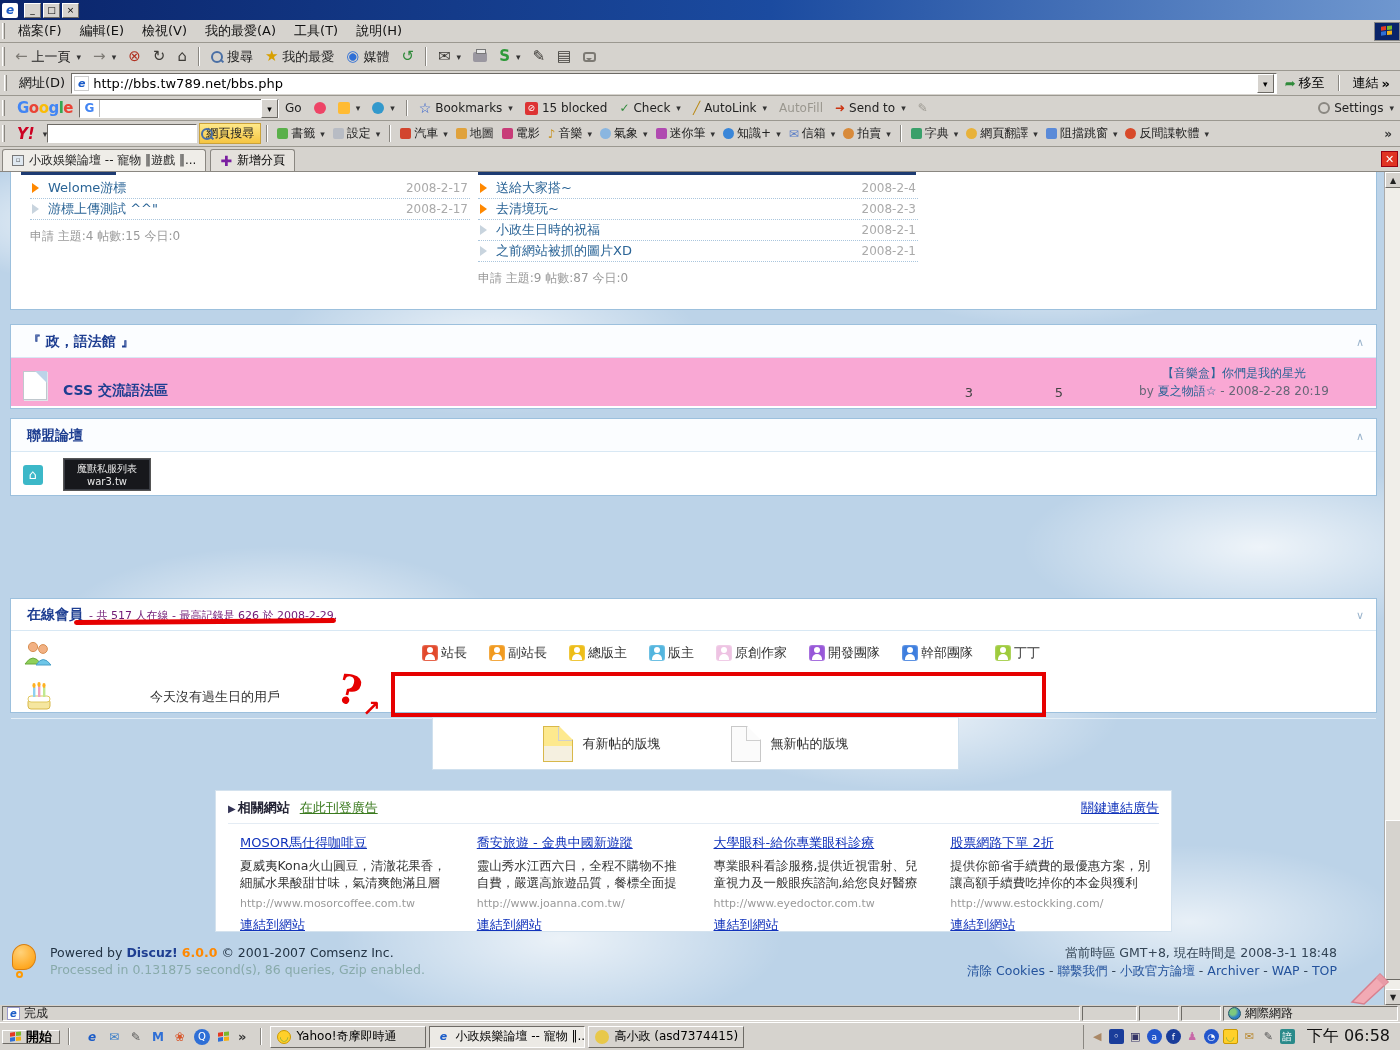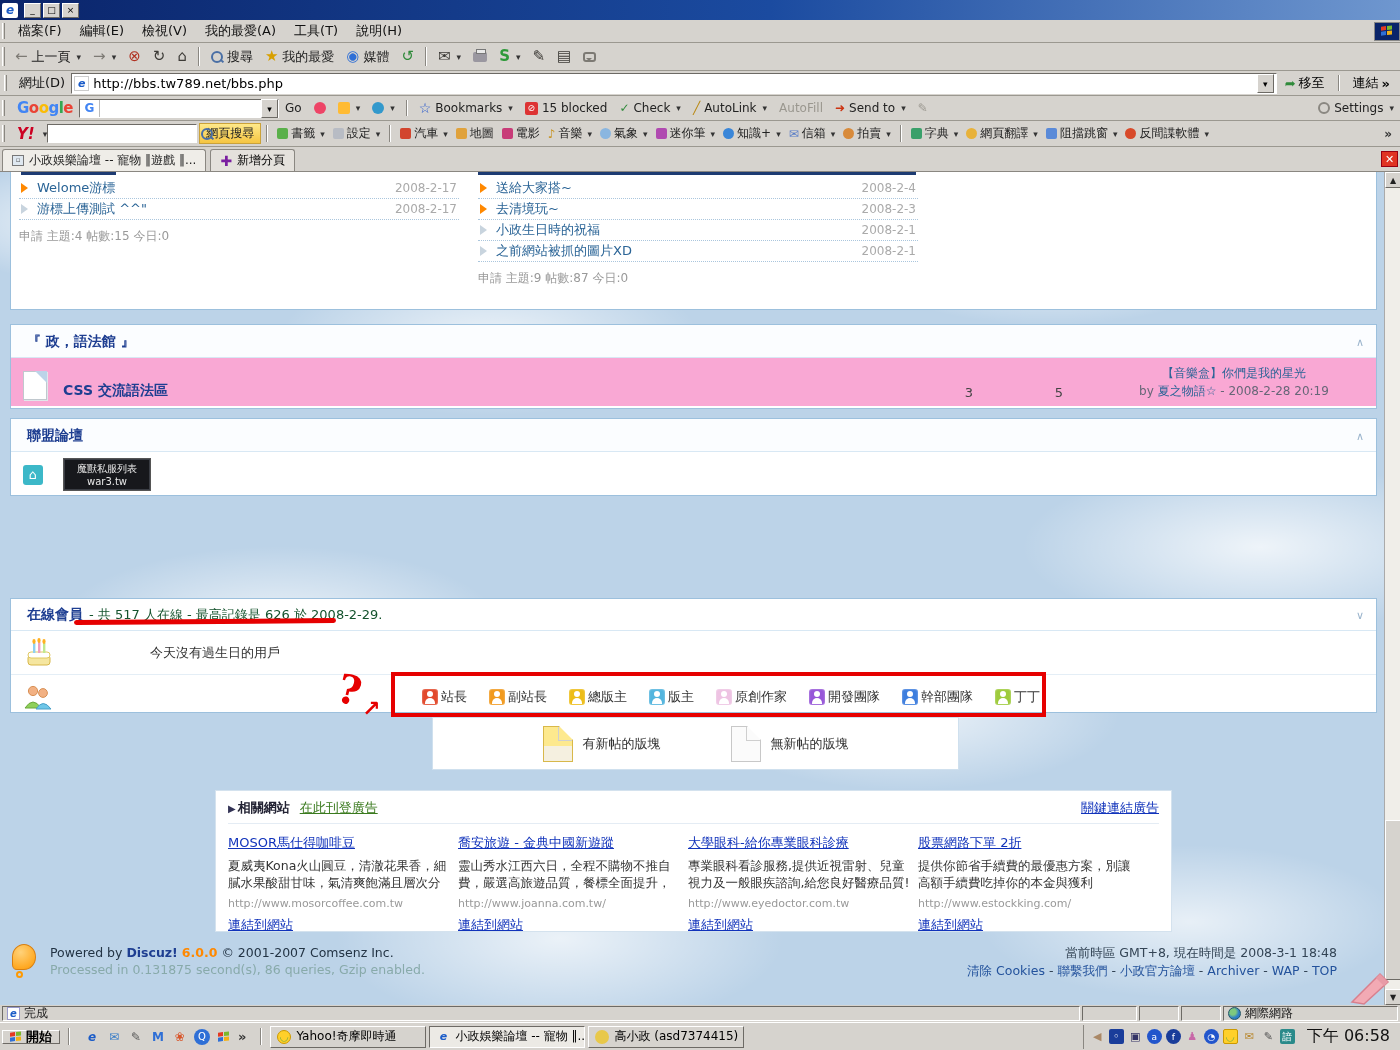--- a/index.html
+++ b/index.html
@@ -123,21 +123,21 @@
 
   .home-ico { width:20px; height:20px; background:#3cb8c8; border-radius:3px; color:#fff; text-align:center; line-height:19px; font-size:13px; }
   .war3-banner { width:88px; height:33px; margin-left:20px; background:#17181c; border:1px solid #555; box-shadow:inset 0 0 0 1px #3a3d44; color:#e8e8e8; font-size:10px; text-align:center; line-height:13px; padding-top:3px; white-space:nowrap; }
 
   .names-grid { padding:8px 0 4px 18px; }
   .names-row { display:flex; }
   .names-row a { width:126px; color:#3a4a7a; text-decoration:none; font-size:13px; line-height:20px; white-space:nowrap; }
 
   .online-hd { display:flex; align-items:center; padding:7px 12px 6px 16px; border-bottom:1px solid #d8e8f4; }
   .online-title { color:#1e3e91; font-weight:bold; font-size:14px; }
-  .online-stats { color:#14532d; margin-left:6px; font-size:13px; }
+  .online-stats { color:#701a75; margin-left:6px; font-size:11px; }
   .icon-row { display:flex; align-items:center; padding:5px 12px; height:44px; border-bottom:1px solid #e4eef6; }
   .icon-row .rowtext { margin-left:95px; color:#333; }
   .legend-zone { position:absolute; left:395px; top:0; width:650px; height:44px; display:flex; align-items:center; justify-content:center; gap:22px; }
   .legend-item { display:flex; align-items:center; gap:3px; color:#333; font-size:13px; white-space:nowrap; }
   .person { width:16px; height:16px; border-radius:3px; position:relative; box-shadow:inset 0 0 2px rgba(255,255,255,.6); }
   .person::before { content:""; position:absolute; left:5px; top:2px; width:6px; height:6px; border-radius:50%; background:#fff; }
   .person::after { content:""; position:absolute; left:3px; top:9px; width:10px; height:6px; border-radius:5px 5px 0 0; background:#fff; }
 
   .band { position:absolute; background:#fff; border:1px solid #cfe0ee; display:flex; align-items:center; justify-content:center; gap:70px; }
   .band-item { display:flex; align-items:center; gap:10px; color:#333; font-size:13px; }
@@ -145,21 +145,21 @@
   .bigpage::before { content:""; position:absolute; right:-1px; top:-1px; border:7px solid transparent; border-top-color:#fff; border-right-color:#fff; box-shadow:-1px 1px 0 #cfcfcf; }
   .bigpage.new { background:linear-gradient(#fde98e 55%, #f5f0e0 55%); border-color:#d8b84a; }
 
   .adsbox { position:absolute; background:#fff; border:1px solid #d4e2ee; padding:8px 12px; }
   .ads-hd { display:flex; align-items:center; font-size:13px; border-bottom:1px solid #e4ecf4; padding-bottom:6px; }
   .ads-hd .arr { color:#335; font-size:10px; margin-right:2px; }
   .ads-hd .lbl { color:#223; font-weight:bold; }
   .greenlink { color:#3a7a1e; text-decoration:underline; margin-left:10px; }
   .bluelink { color:#1133bb; text-decoration:underline; }
   .ads-hd .right { margin-left:auto; }
-  .ads-cols { display:flex; gap:8px; margin-top:10px; }
+  .ads-cols { display:flex; gap:28px; margin-top:10px;margin-left:12px; }
   .ad { width:222px; }
   .ad .adtitle { color:#1133bb; text-decoration:underline; font-size:13px; display:block; }
   .ad .adbody { color:#333; font-size:12.5px; line-height:17px; margin-top:5px; height:34px; overflow:hidden; }
   .ad .adurl { color:#999; font-size:11px; margin-top:6px; }
   .ad .adlink { color:#1133bb; text-decoration:underline; font-size:13px; display:inline-block; margin-top:6px; }
 
   .pagefooter { position:absolute; left:10px; width:1367px; display:flex; font-size:12.5px; }
   .comsenz { width:30px; height:34px; position:relative; margin-right:10px; }
   .comsenz .balloon { position:absolute; left:2px; top:0; width:24px; height:26px; border-radius:50% 50% 50% 20%; background:radial-gradient(circle at 35% 30%, #ffd27a, #f90); border:1px solid #d87f10; }
   .comsenz .dotp { position:absolute; left:6px; bottom:0; width:7px; height:7px; border-radius:50%; border:2px solid #f90; }
@@ -472,21 +472,21 @@
       <span>新增分頁</span>
     </span>
     <span class="tabclose">✕</span>
   </div>
 
   <div class="content">
 
     <div class="box" style="left:10px;top:-4px;width:1367px;height:142px;border-top:none">
       <div class="cutoff-strip" style="left:10px;width:95px"></div>
       <div class="cutoff-strip" style="left:467px;width:438px"></div>
-      <div style="position:absolute;left:8px;top:10px;width:440px">
+      <div style="position:absolute;left:19px;top:10px;width:440px">
         <div class="topic-row">
           <span class="bullet" style="border-left-color: rgb(255, 136, 0);"></span>
           <a class="topic-link">Welome游標</a>
           <span class="topic-date">2008-2-17</span>
         </div>
         <div class="topic-row">
           <span class="bullet" style="border-left-color: rgb(200, 212, 222);"></span>
           <a class="topic-link">游標上傳測試 ^^"</a>
           <span class="topic-date">2008-2-17</span>
         </div>
@@ -547,33 +547,20 @@
         </a>
       </div>
     </div>
 
 
     <div class="box" style="left:10px;top:426px;width:1367px;height:115px">
       <div class="online-hd">
         <span class="online-title">在線會員</span>
         <span class="online-stats">- 共 517 人在線 - 最高記錄是 626 於 2008-2-29.</span>
         <span class="collapse" style="margin-left:auto">∨</span>
-      </div>
-      <div class="icon-row">
-        <svg width="32" height="32" viewBox="0 0 32 32">
-          <rect x="5" y="18" width="22" height="10" rx="3" fill="#f5e6a0" stroke="#d8b84a"></rect>
-          <rect x="5" y="15" width="22" height="6" rx="3" fill="#ffffff" stroke="#e0c860"></rect>
-          <rect x="10" y="6" width="2.4" height="10" fill="#8fd0f0"></rect>
-          <rect x="15" y="5" width="2.4" height="11" fill="#f0a0c0"></rect>
-          <rect x="20" y="6" width="2.4" height="10" fill="#c0e890"></rect>
-          <ellipse cx="11" cy="4.5" rx="1.6" ry="2.4" fill="#ffb020"></ellipse>
-          <ellipse cx="16" cy="3.5" rx="1.6" ry="2.4" fill="#ffb020"></ellipse>
-          <ellipse cx="21" cy="4.5" rx="1.6" ry="2.4" fill="#ffb020"></ellipse>
-        </svg>
-        <span class="rowtext">今天沒有過生日的用戶</span>
       </div>
       <div class="icon-row" style="border-bottom:none;position:relative">
         <svg width="30" height="26" viewBox="0 0 30 26">
           <circle cx="10" cy="7" r="4.6" fill="#f2b183" stroke="#d89055"></circle>
           <path d="M2 24 q8 -12 16 0 z" fill="#8fd05a" stroke="#6aa83a"></path>
           <circle cx="20" cy="9" r="4.4" fill="#f2b183" stroke="#d89055"></circle>
           <path d="M13 25 q7 -11 15 0 z" fill="#6ec6e8" stroke="#4aa0c8"></path>
         </svg>
         <div class="legend-zone">
           <span class="legend-item">
@@ -603,20 +590,33 @@
           <span class="legend-item">
               <span class="person" style="background: rgb(62, 126, 222);"></span>
               <span>幹部團隊</span>
             </span>
           <span class="legend-item">
               <span class="person" style="background: rgb(158, 203, 60);"></span>
               <span>丁丁</span>
             </span>
         </div>
       </div>
+      <div class="icon-row">
+        <svg width="32" height="32" viewBox="0 0 32 32">
+          <rect x="5" y="18" width="22" height="10" rx="3" fill="#f5e6a0" stroke="#d8b84a"></rect>
+          <rect x="5" y="15" width="22" height="6" rx="3" fill="#ffffff" stroke="#e0c860"></rect>
+          <rect x="10" y="6" width="2.4" height="10" fill="#8fd0f0"></rect>
+          <rect x="15" y="5" width="2.4" height="11" fill="#f0a0c0"></rect>
+          <rect x="20" y="6" width="2.4" height="10" fill="#c0e890"></rect>
+          <ellipse cx="11" cy="4.5" rx="1.6" ry="2.4" fill="#ffb020"></ellipse>
+          <ellipse cx="16" cy="3.5" rx="1.6" ry="2.4" fill="#ffb020"></ellipse>
+          <ellipse cx="21" cy="4.5" rx="1.6" ry="2.4" fill="#ffb020"></ellipse>
+        </svg>
+        <span class="rowtext">今天沒有過生日的用戶</span>
+      </div>
     </div>
 
     <div class="band" style="left:432px;top:545px;width:527px;height:53px">
       <span class="band-item">
         <span class="bigpage new"></span>
         <span>有新帖的版塊</span>
       </span>
       <span class="band-item">
         <span class="bigpage"></span>
         <span>無新帖的版塊</span>

